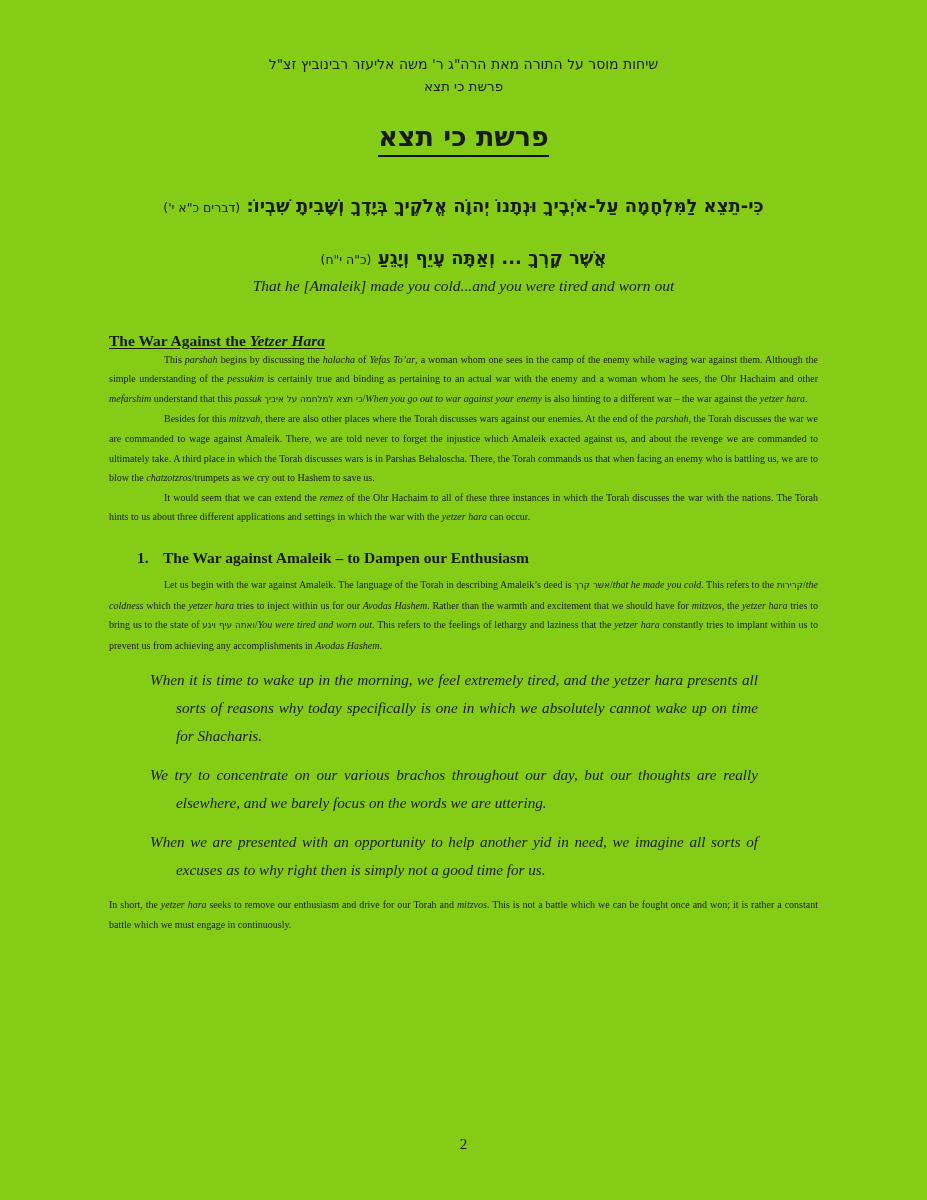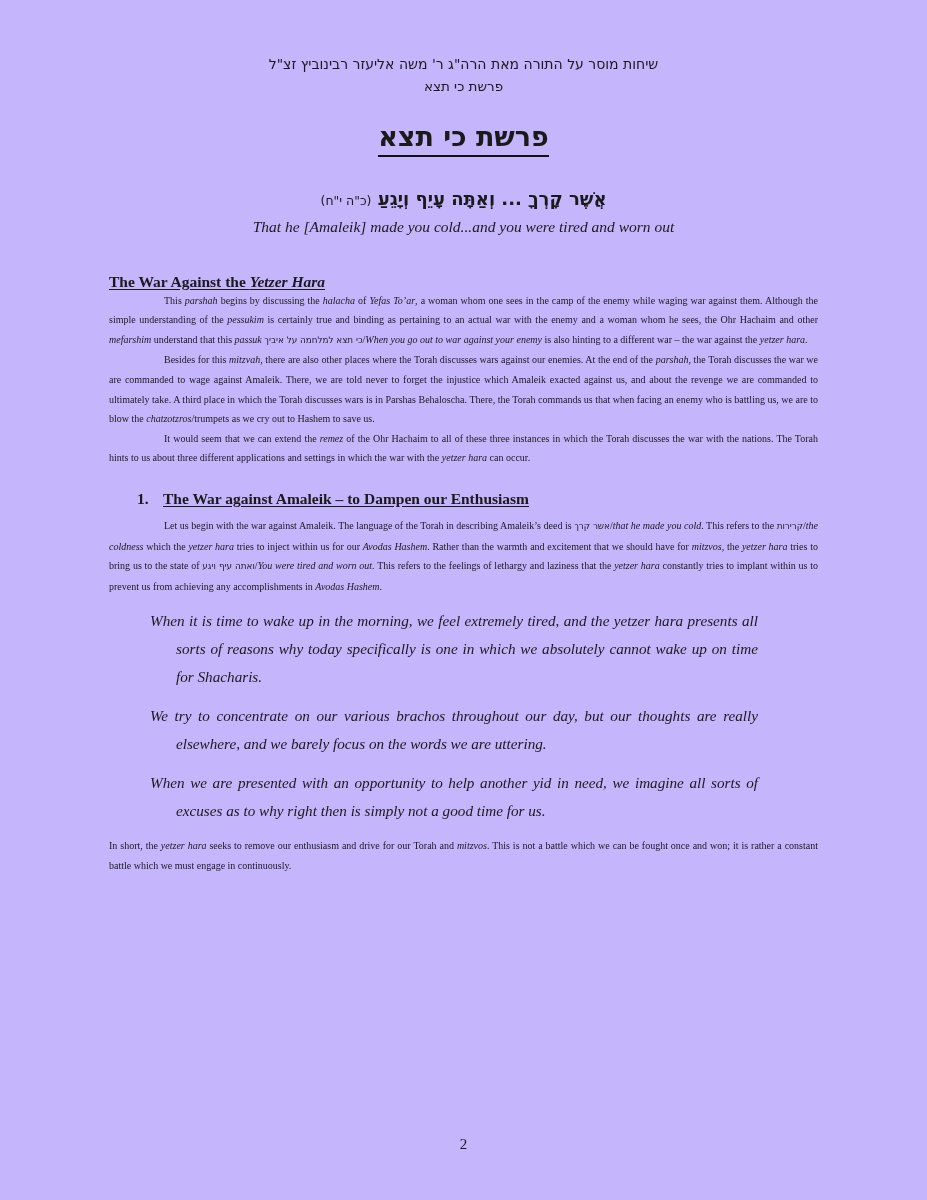--- a/index.html
+++ b/index.html
@@ -5,21 +5,21 @@
   html, body { margin:0; padding:0; background:#ffffff; }
   body {
     width:927px; height:1200px; overflow:hidden;
     color:#1a1a1a;
     font-family:"Liberation Serif", serif;
   }
   .page {
     position:relative; box-sizing:border-box;
     width:927px; height:1200px;
     padding:55px 109px 0 109px;
-    background:#c4b5fd;
+    background:#84cc16;
   }
   
   .hdr { text-align:center; direction:rtl; font-family:"DejaVu Sans", sans-serif; }
   .hdr-line1 { font-size:14px; line-height:1.35; }
   .hdr-line2 { font-size:13.5px; line-height:1.35; margin-top:3px; }
 
   
   .title-wrap { text-align:center; margin-top:26px; }
   .title {
     display:inline-block; direction:rtl;
@@ -53,21 +53,21 @@
   .para.noindent { text-indent:0; }
   .closing { margin-top:11px; }
 
   .it  { font-style:italic;margin-top:48px; }
   .heb { font-family:"DejaVu Sans", sans-serif; font-size:0.88em; }
 
   
   .num-head { margin-top:22px; margin-bottom:8px; padding-left:28px;
               font-size:15.5px; font-weight:bold; }
   .num-head .num { display:inline-block; width:26px; }
-  .num-head .u { text-decoration:underline; text-underline-offset:2px; }
+  .num-head .u { text-underline-offset:2px; }
 
   
   .example {
     font-style:italic; font-size:15.2px; line-height:28px;
     text-align:justify;
     margin:11px 60px 0 67px; text-indent:-26px;
   }
 
   
   .pagenum {
@@ -82,20 +82,21 @@
 
   <div class="hdr">
     <div class="hdr-line1">שיחות מוסר על התורה מאת הרה"ג ר' משה אליעזר רבינוביץ זצ"ל</div>
     <div class="hdr-line2">פרשת כי תצא</div>
   </div>
 
   <div class="title-wrap">
     <span class="title">פרשת כי תצא</span>
   </div>
 
+  <div class="verse"><span>כִּי-תֵצֵא לַמִּלְחָמָה עַל-אֹיְבֶיךָ וּנְתָנוֹ יְהוָֹה אֱלֹקֶיךָ בְּיָדֶךָ וְשָׁבִיתָ שִׁבְיוֹ: </span><span class="cite">(דברים כ"א י')</span></div>
 
   <div class="verse second"><span>אֲשֶׁר קָרְךָ ... וְאַתָּה עָיֵף וְיָגֵעַ </span><span class="cite">(כ"ה י"ח)</span></div>
   <div class="trans">That he [Amaleik] made you cold...and you were tired and worn out</div>
 
   <div class="sect-head"><span class="u"><span>The War Against the </span><span class="it">Yetzer Hara</span></span></div>
 
   <p class="para"><span>This </span><span class="it">parshah</span><span> begins by discussing the </span><span class="it">halacha</span><span> of </span><span class="it">Yefas To’ar</span><span>, a woman whom one sees in the camp of the enemy while waging war against them. Although the simple understanding of the </span><span class="it">pessukim</span><span> is certainly true and binding as pertaining to an actual war with the enemy and a woman whom he sees, the Ohr Hachaim and other </span><span class="it">mefarshim</span><span> understand that this </span><span class="it">passuk</span><span> </span><span class="heb" dir="rtl">כי תצא למלחמה על איביך</span><span>/</span><span class="it">When you go out to war against your enemy</span><span> is also hinting to a different war – the war against the </span><span class="it">yetzer hara</span><span>.</span></p>
   <p class="para"><span>Besides for this </span><span class="it">mitzvah</span><span>, there are also other places where the Torah discusses wars against our enemies. At the end of the </span><span class="it">parshah</span><span>, the Torah discusses the war we are commanded to wage against Amaleik. There, we are told never to forget the injustice which Amaleik exacted against us, and about the revenge we are commanded to ultimately take. A third place in which the Torah discusses wars is in Parshas Behaloscha. There, the Torah commands us that when facing an enemy who is battling us, we are to blow the </span><span class="it">chatzotzros</span><span>/trumpets as we cry out to Hashem to save us.</span></p>
   <p class="para"><span>It would seem that we can extend the </span><span class="it">remez</span><span> of the Ohr Hachaim to all of these three instances in which the Torah discusses the war with the nations. The Torah hints to us about three different applications and settings in which the war with the </span><span class="it">yetzer hara</span><span> can occur.</span></p>
 

